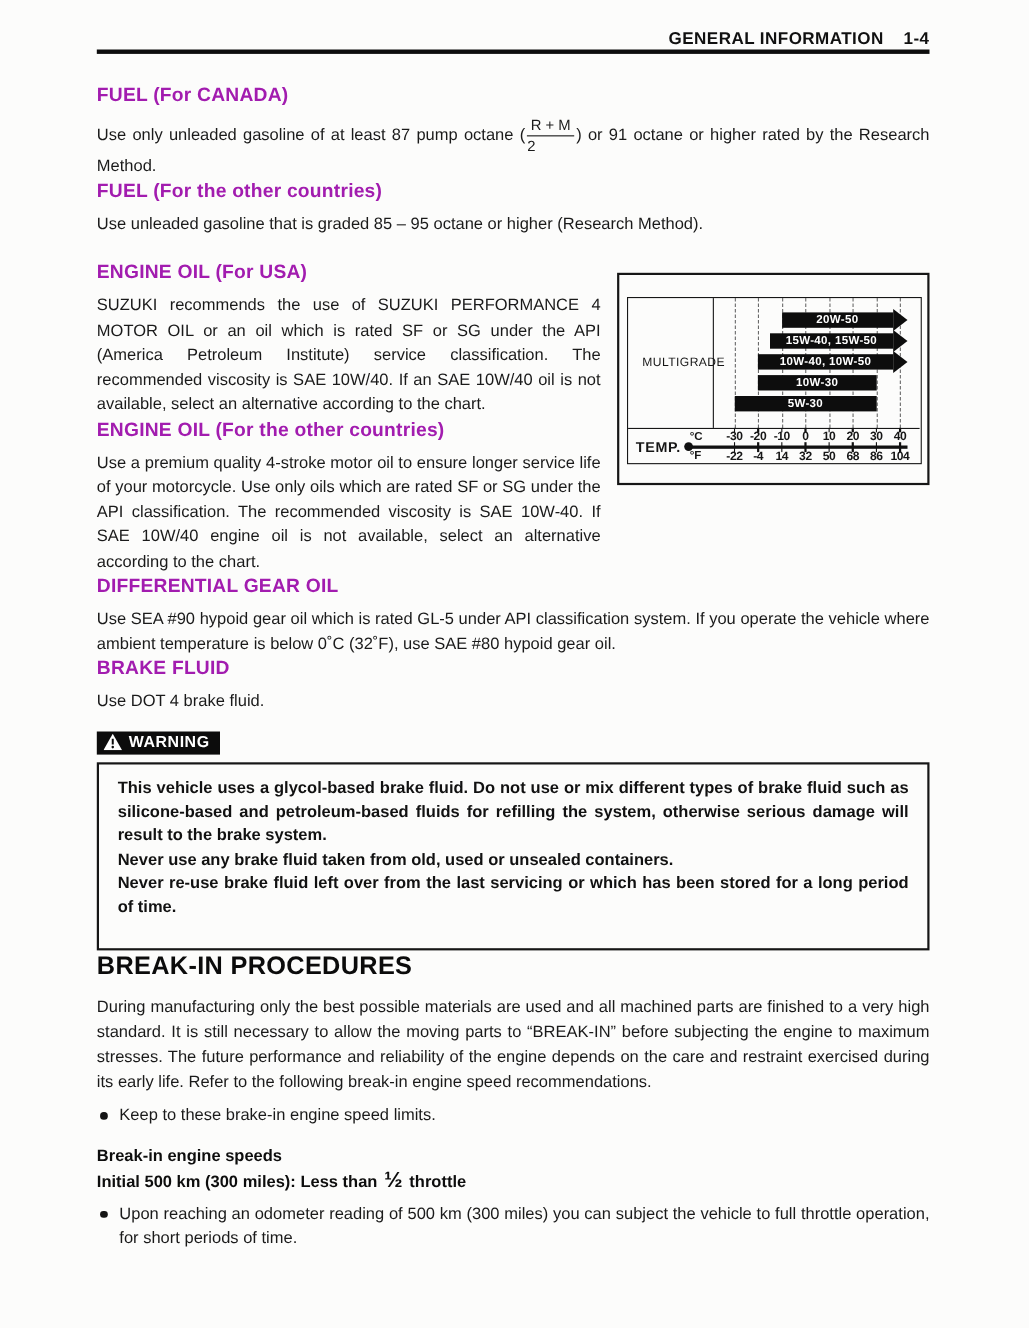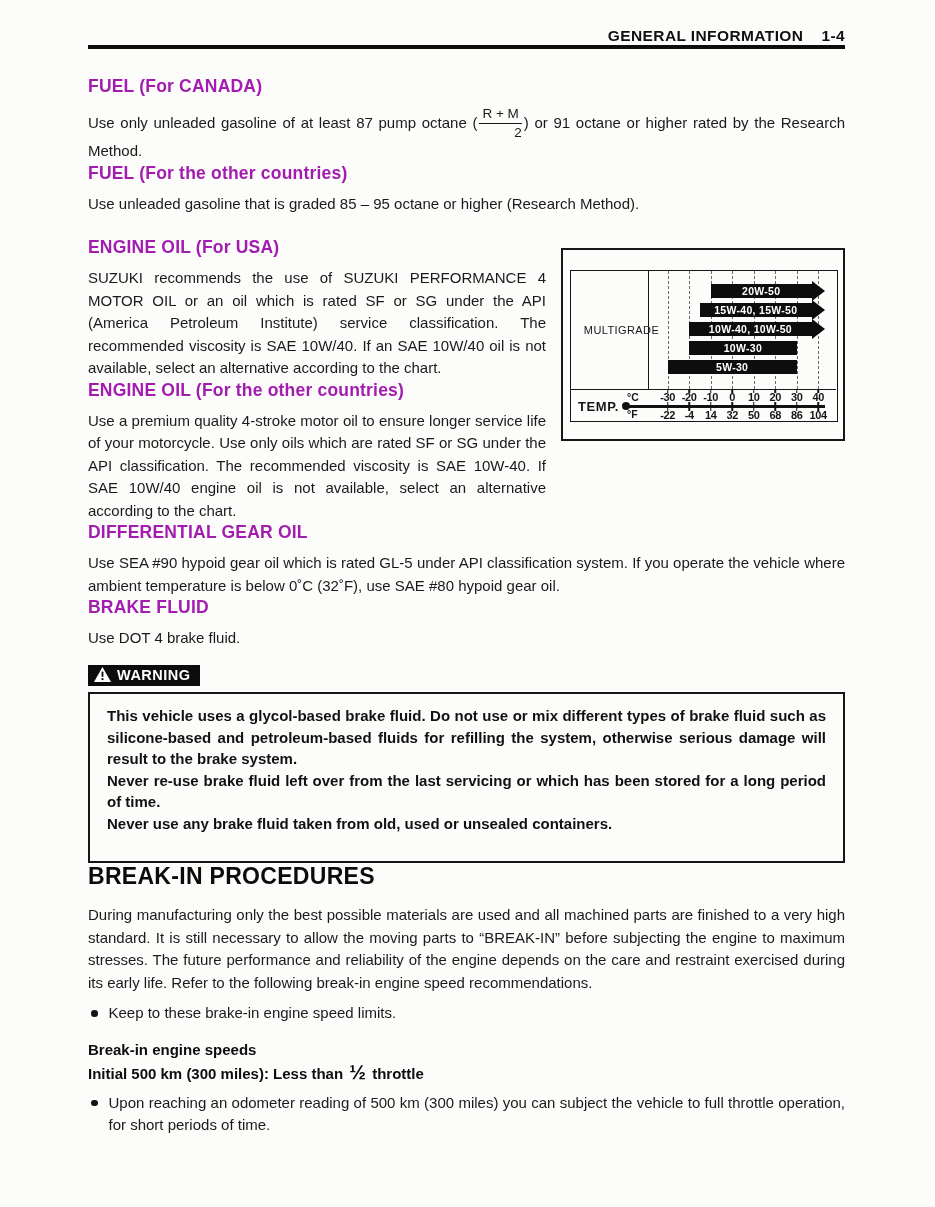--- a/index.html
+++ b/index.html
@@ -33,21 +33,21 @@
     font-size: 23px; font-weight: 700; color: #0b0b0b;
     letter-spacing: 0.3px; margin: 0 0 14px 0;
   }
   p.body {
     font-size: 15px; line-height: 22.5px; text-align: justify;
     color: #1a1a1a; margin: 0;
   } .mt12 { margin-top: 12px; } .mt18 { margin-top: 18px; }
   .mt20 { margin-top: 20px; } .mt26 { margin-top: 26px; }
   
   .frac {
-    display: inline-block; vertical-align: -9px; text-align: right;
+    display: inline-block; vertical-align: -9px; text-align: left;
     font-size: 13.5px; line-height: 1.15; margin: 0 2px;
   }
   .frac .num { display: block; border-bottom: 1.5px solid #161616; padding: 0 3px 1px; }
   .frac .den { display: block; padding-top: 1px; }
   
   .oil-row { display: flex; margin-top: 22px; }
   .oil-left { width: 458px; }
   .oil-right { margin-left: 15px; margin-top: 11px; }
   
   .chart-outer {
@@ -220,22 +220,22 @@
     <div class="warn-badge">
       <svg width="17" height="15" viewBox="0 0 17 15">
         <path d="M8.5 0 L17 15 L0 15 Z" fill="#ffffff"></path>
         <rect x="7.6" y="4.6" width="1.8" height="5.2" fill="#0c0c0c"></rect>
         <circle cx="8.5" cy="12.2" r="1.15" fill="#0c0c0c"></circle>
       </svg>
       <span>WARNING</span>
     </div>
     <div class="warn-box">
       <p>This vehicle uses a glycol-based brake fluid. Do not use or mix different types of brake fluid such as silicone-based and petroleum-based fluids for refilling the system, otherwise serious damage will result to the brake system.</p>
+      <p>Never use any brake fluid taken from old, used or unsealed containers.</p>
       <p>Never re-use brake fluid left over from the last servicing or which has been stored for a long period of time.</p>
-      <p>Never use any brake fluid taken from old, used or unsealed containers.</p>
     </div>
 
     
     <h1 class="big mt26">BREAK-IN PROCEDURES</h1>
     <p class="body">During manufacturing only the best possible materials are used and all machined parts are finished to a very high standard. It is still necessary to allow the moving parts to “BREAK-IN” before subjecting the engine to maximum stresses. The future performance and reliability of the engine depends on the care and restraint exercised during its early life. Refer to the following break-in engine speed recommendations.</p>
     <div class="bullet-line">
       <span class="bullet-dot"></span>
       <p class="body" style="text-align:left">Keep to these brake-in engine speed limits.</p>
     </div>
     <div class="speeds-title">Break-in engine speeds</div>

